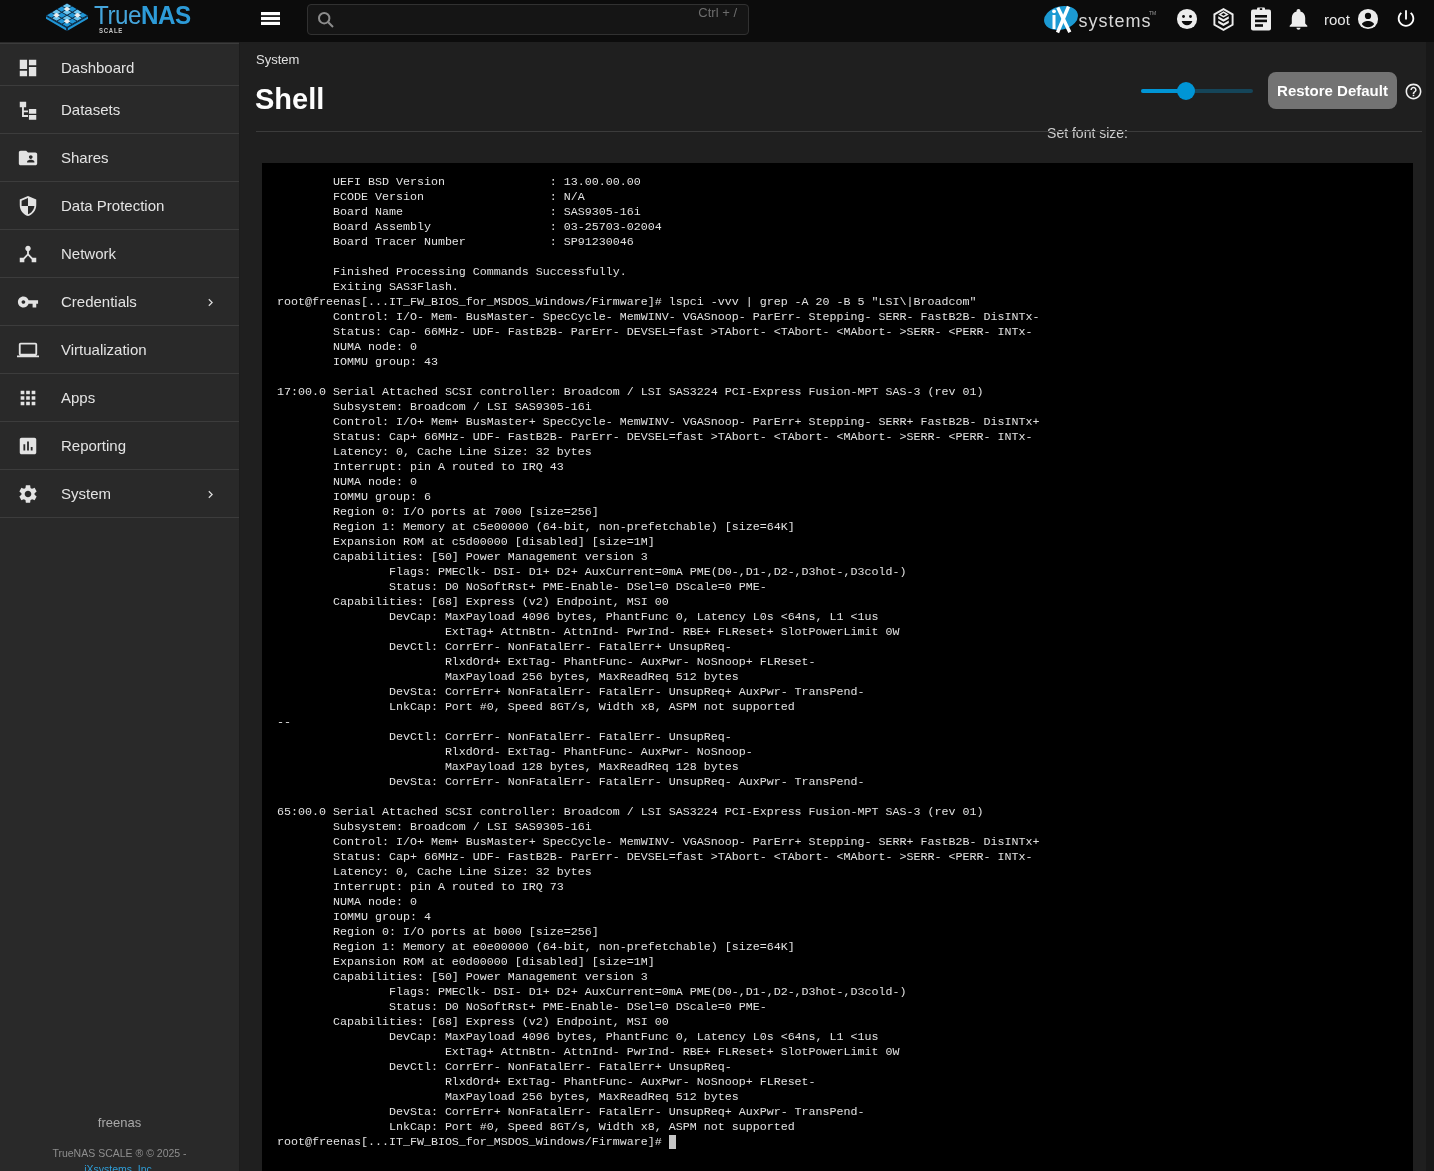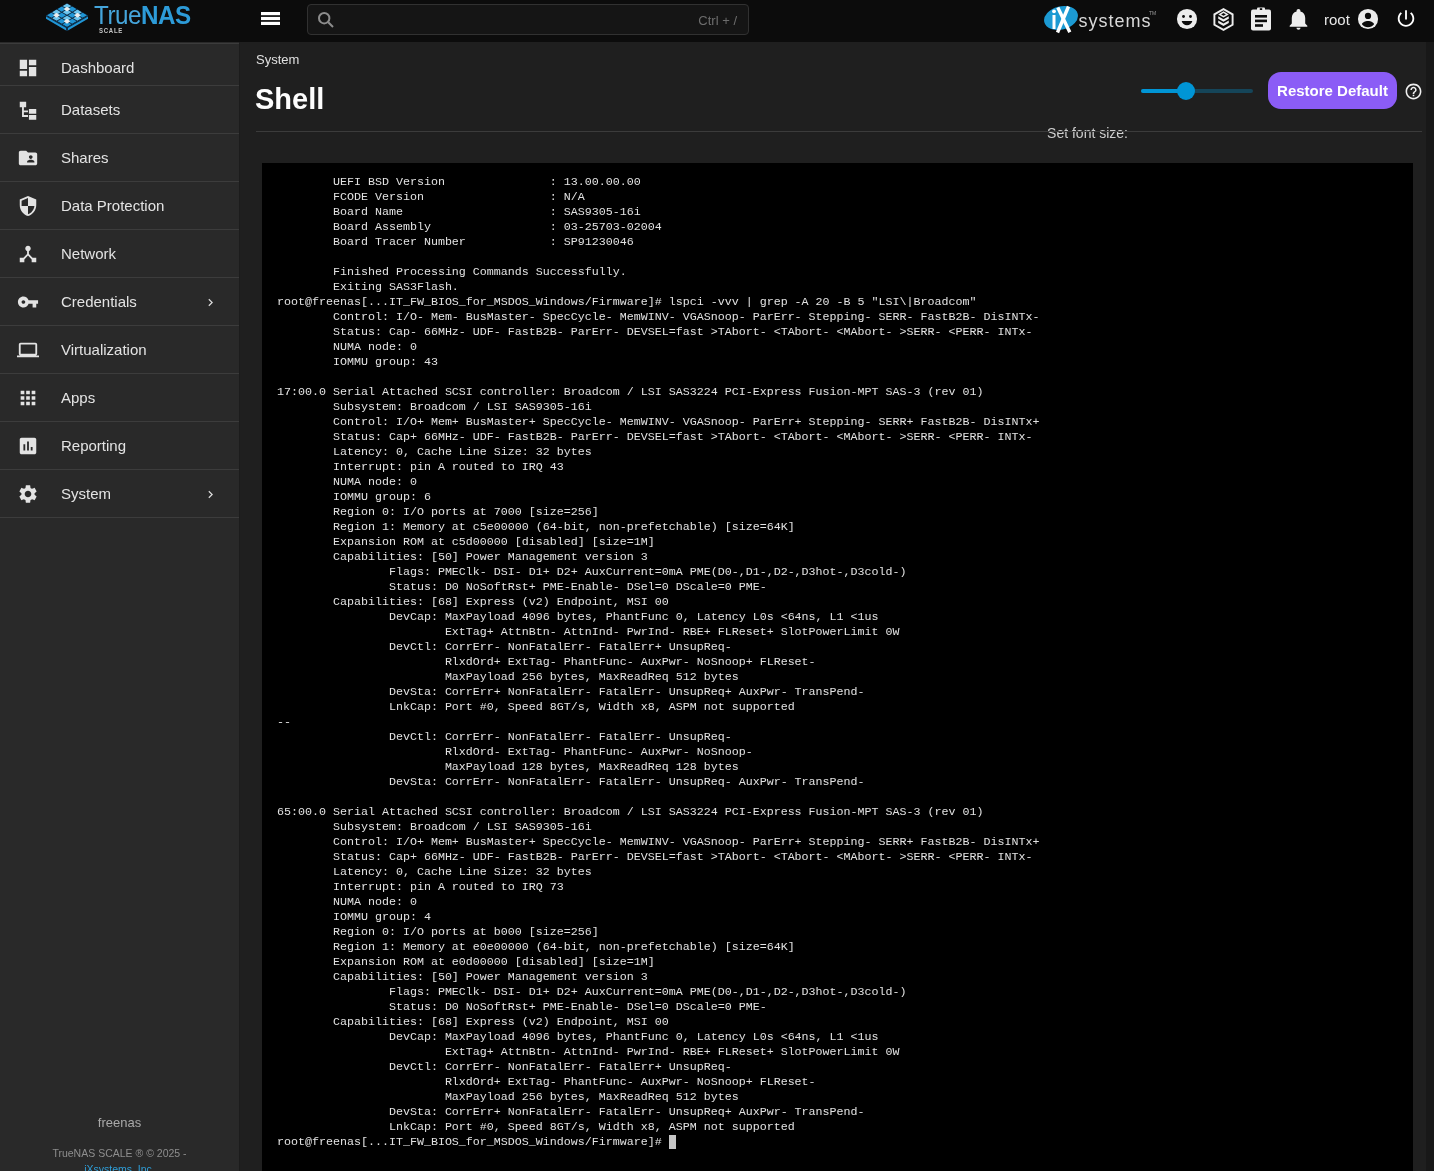--- a/index.html
+++ b/index.html
@@ -7,21 +7,21 @@
 html,body { width:1434px; height:1171px; overflow:hidden; }
 body { position:relative; background:#1f1f1f; font-family:"Liberation Sans", sans-serif; }
 .abs { position:absolute; }
 
 #topbar { position:absolute; left:0; top:0; width:1434px; height:42px; background:#0c0c0c; }
 #brandtext { position:absolute; left:94px; top:1px; font-size:25.5px; color:#45a5db; letter-spacing:-0.5px; transform:scaleX(0.95); transform-origin:0 0; white-space:nowrap; }
 #brandtext b { color:#2d9bd8; font-weight:bold; }
 #scale { position:absolute; left:99px; top:25.5px; font-size:8px; font-weight:bold; color:#c4c4c4; letter-spacing:1px; transform:scaleX(0.75); transform-origin:0 0; }
 #searchbox { position:absolute; left:307px; top:4px; width:442px; height:31px; background:#151515; border:1px solid #313131; border-radius:4px; }
 #searchbox .ph { position:absolute; left:19px; top:7px; font-size:17px; color:#969696;margin-top:48px; }
-#searchbox .ctrl { position:absolute; right:11px; top:8px; font-size:13px; color:#6d6d6d; }
+#searchbox .ctrl { position:absolute; right:11px; top:0; font-size:13px; color:#6d6d6d; }
 #rootname { position:absolute; left:1324px; top:11px; font-size:15px; color:#e8e8e8; }
 
 #sidebar { position:absolute; left:0; top:42px; width:240px; height:1129px; background:#292929; border-right:1px solid #1c1c1c; }
 #sidebar .item { position:relative; height:48px; border-bottom:1px solid rgba(255,255,255,0.09); }
 #sidebar .item:first-child { border-top:1px solid rgba(255,255,255,0.09); margin-top:1px; height:43px; }
 #sidebar .item .micon { position:absolute; left:17px; top:13px; }
 #sidebar .item .lbl { position:absolute; left:61px; top:15px; font-size:15px; color:#e3e3e3; }
 #sidebar .item .chev { position:absolute; right:21px; top:17px; }
 #sfoot { position:absolute; left:0; bottom:0; width:100%; text-align:center; }
 #sfoot .host { font-size:13px; color:#a8a8a8; margin-bottom:17px; }
@@ -29,21 +29,21 @@
 #sfoot .ix { font-size:10.5px; color:#2f9ed8; margin-bottom:-4px; }
 
 #main { position:absolute; left:240px; top:42px; width:1194px; height:1129px; background:#1f1f1f; }
 #crumb { position:absolute; left:16px; top:10px; font-size:13px; color:#e0e0e0; }
 #h1 { position:absolute; left:15px; top:41px; font-size:29px; font-weight:bold; color:#fdfdfd; }
 #sep { position:absolute; left:16px; top:89px; width:1166px; height:1px; background:#3b3b3b; }
 #sfslbl { position:absolute; left:688px; top:40px; width:200px; text-align:right; font-size:14px; color:#cfcfcf;margin-top:43px; }
 #slider { position:absolute; left:901px; top:47px; width:112px; height:4px; border-radius:2px; background:rgba(0,149,213,0.32); }
 #slider .fill { position:absolute; left:0; top:0; height:4px; width:45px; background:#0095d5; border-radius:2px; }
 #slider .thumb { position:absolute; left:36px; top:-7px; width:18px; height:18px; border-radius:50%; background:#0095d5; }
-#rbtn { position:absolute; left:1028px; top:30px; width:129px; height:37px; background:#8b5cf6; border-radius:13px; color:#ffffff; font-size:15px; font-weight:bold; text-align:center; line-height:37px; }
+#rbtn { position:absolute; left:1028px; top:30px; width:129px; height:37px; background:#737373; border-radius:8px; color:#ffffff; font-size:15px; font-weight:bold; text-align:center; line-height:37px; }
 #term { position:absolute; left:22px; top:121px; width:1151px; height:1008px; background:#000000; }
 #term pre { margin:0; padding:12px 0 0 15px; font-family:"Liberation Mono", monospace; font-size:11.665px; line-height:15px; color:#e2e2e2; }
 #term .cur { background:#c6c6c6; }
 #scrollstrip { position:absolute; right:0px; top:42px; width:8px; height:1129px; background:#181818; }
 </style>
 </head>
 <body>
 <div id="topbar">
 <svg class="abs" style="left:46px;top:2px" width="42" height="31" viewBox="0 0 42 31">
       <path d="M0,13.2 L21,25.4 L42,13.2 L42,16.8 L21,29.0 L0,16.8 Z" fill="#2096d6"></path>

